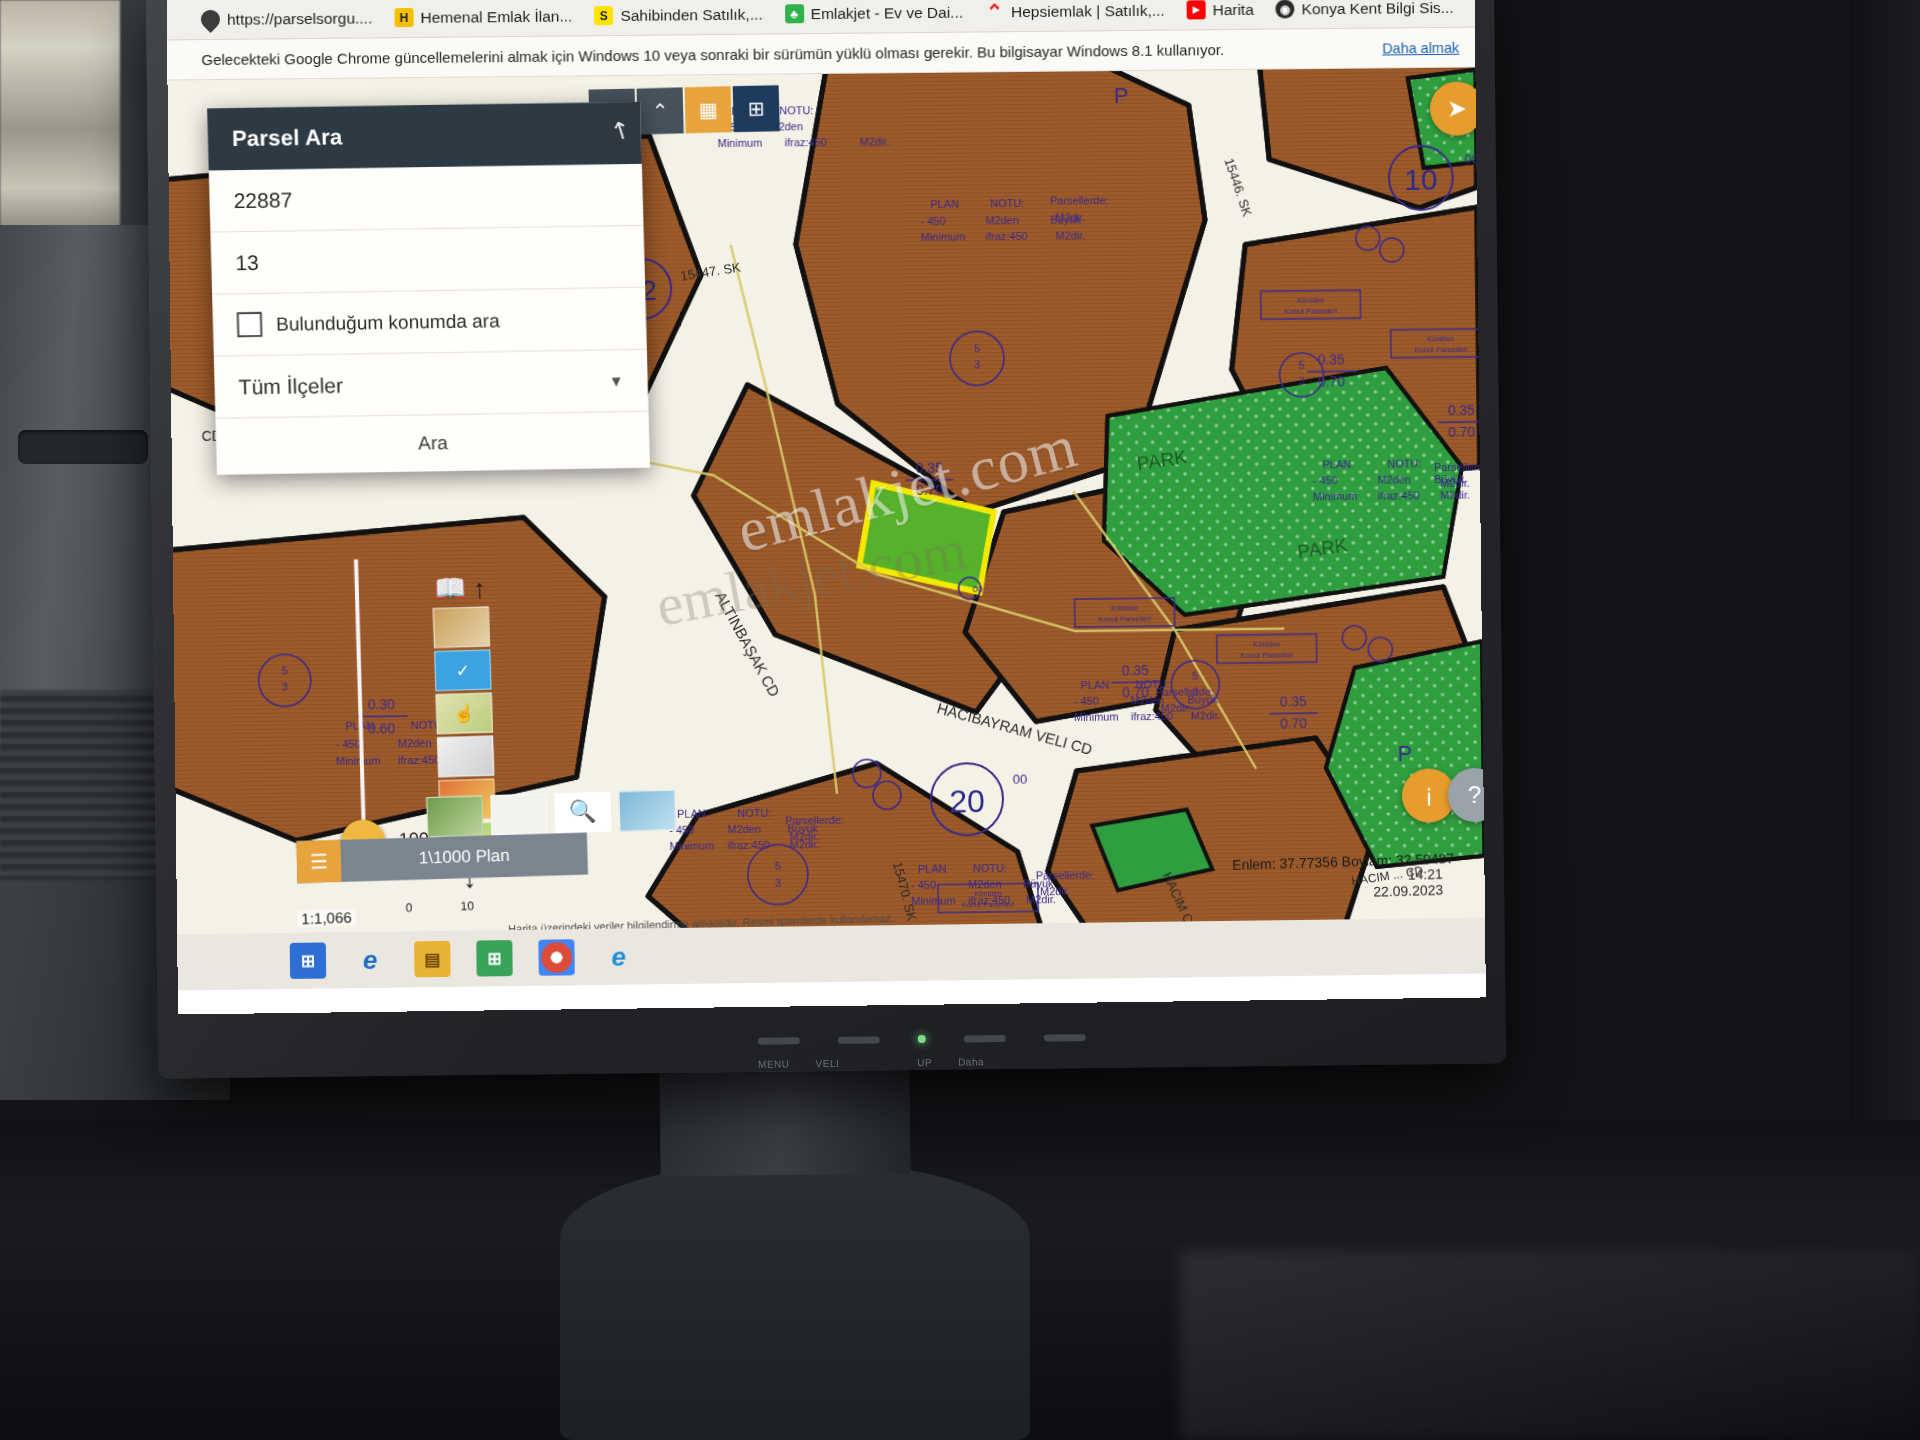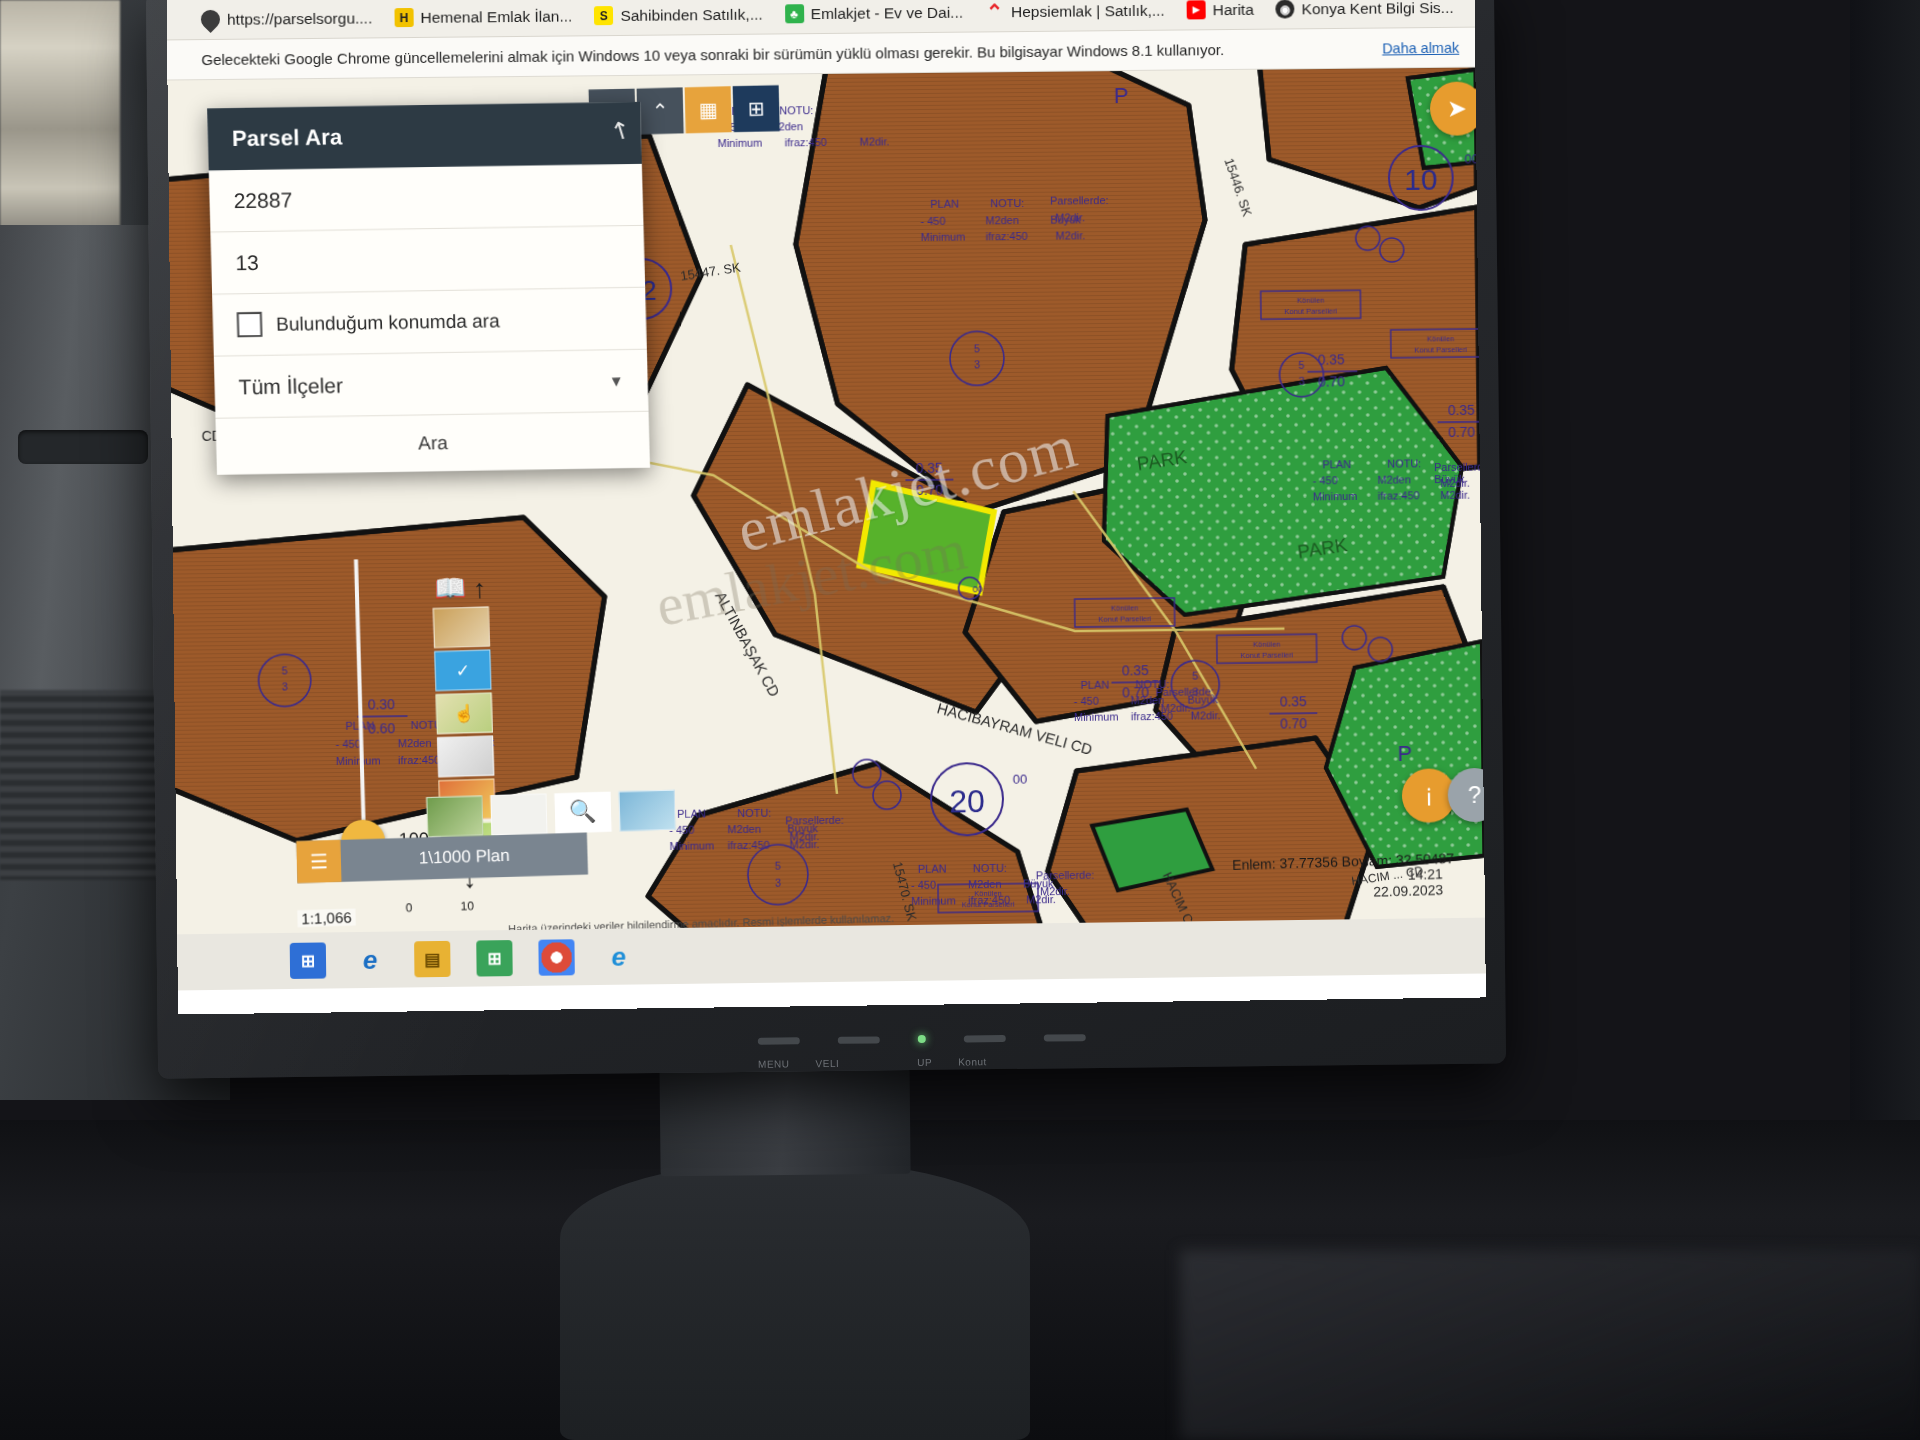--- a/index.html
+++ b/index.html
@@ -311,21 +311,21 @@
     <div class="mb"></div>
     <div class="mb-led"></div>
     <div class="mb"></div>
     <div class="mb"></div>
   </div>
   <div class="mb-labels">
     <span>MENU</span>
     <span>VELI</span>
     <span style="width:26px"></span>
     <span>UP</span>
-    <span>Konut</span>
+    <span>Daha</span>
   </div>
 
   <div id="screen">
    <div class="screen-inner">
 
     <div id="bookmark-bar">
       <div class="bm">
         <span class="bm-ico" style="background:#3c3c3c;border-radius:50% 50% 50% 0;transform:rotate(-45deg)"></span>
         <span class="bm-label">https://parselsorgu....</span>
       </div>

